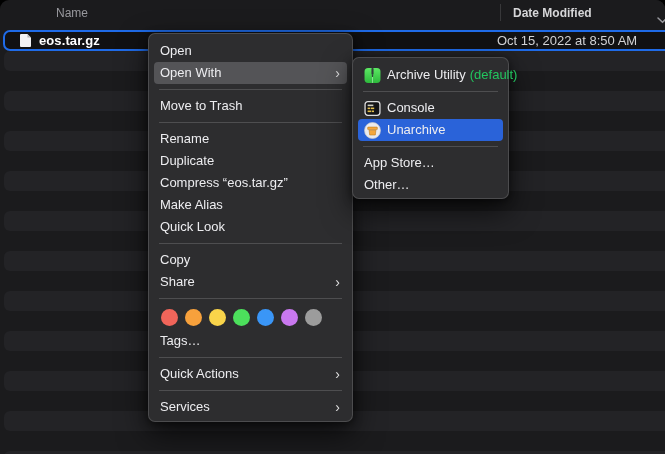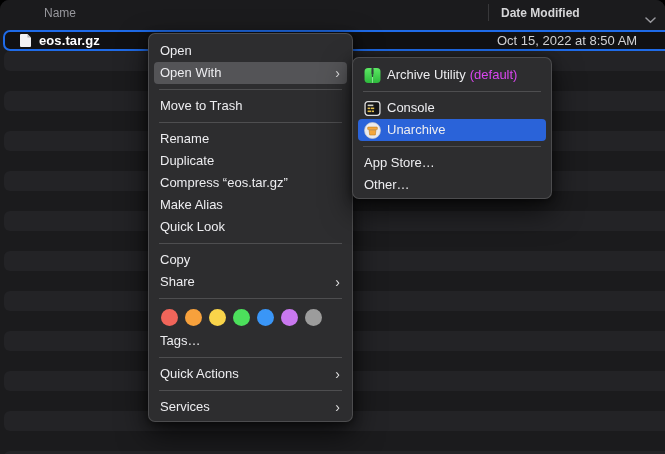--- a/index.html
+++ b/index.html
@@ -8,21 +8,21 @@
   *{margin:0;padding:0;box-sizing:border-box;}
   html{background:#000;}
   body{
     width:665px;height:454px;position:relative;overflow:hidden;
     background:#1b1b1d;
     font-family:"Liberation Sans","DejaVu Sans",sans-serif;
     -webkit-font-smoothing:antialiased;
     border-radius:9px 9px 0 0;
   }
   
-  .hdr{position:absolute;top:0;left:4px;right:0;height:36px;background:#1b1b1d;border-bottom:1px solid #060607;}
+  .hdr{position:absolute;top:0;left:16px;right:0;height:36px;background:#1b1b1d;border-bottom:1px solid #060607;}
   .hdr-name{position:absolute;left:40px;top:6px;font-size:12px;color:#98989d;}
   .hdr-date{position:absolute;left:497px;top:6px;font-size:12px;font-weight:700;color:#d6d6d8;text-align:right;}
   .hdr-div{position:absolute;left:484px;top:4px;width:1px;height:17px;background:#38383a;}
   .hdr-chev{position:absolute;left:641px;top:10px;}
   
   .stripes{position:absolute;top:51px;left:0;right:0;bottom:0;}
   .stripe{height:20px;}
   .stripe.light{background:#232326;border-radius:6px 0 0 6px;margin-left:4px;margin-right:-8px;}
   .selrow{
     position:absolute;top:30px;left:3px;right:-14px;height:21px;
@@ -36,31 +36,31 @@
     background:#b4b4b8;clip-path:polygon(0 0,100% 100%,0 100%);}
   .fname{margin-left:8px;font-size:13px;font-weight:700;color:#ffffff;letter-spacing:.1px;}
   .fdate{position:absolute;left:492px;font-size:13px;color:#d2d2d4;white-space:nowrap;}
   
   .menu{
     position:absolute;background:#2d2d2f;border:1px solid rgba(255,255,255,.15);
     border-radius:7px;box-shadow:0 12px 30px rgba(0,0,0,.65),0 2px 8px rgba(0,0,0,.5);
     padding:6px 0 3px 0;color:#ededf0;font-size:13px;
   }
   .main-menu{left:148px;top:33px;width:205px;z-index:10;}
-  .sub-menu{left:352px;top:57px;width:200px;z-index:20;padding-bottom:2px;}
+  .sub-menu{left:352px;top:57px;width:157px;z-index:20;padding-bottom:2px;}
   .mi{position:relative;height:22px;line-height:22px;margin:0 5px;padding:0 6px;
     border-radius:4px;white-space:nowrap;display:flex;align-items:center;}
   .mi.hl-gray{background:var(--hl-gray);}
   .mi.hl-blue{background:var(--hl-blue);}
   .mi .chev{position:absolute;right:7px;font-size:14px;color:#dededf;line-height:22px;}
   .sep{height:1px;background:rgba(255,255,255,.16);margin:5px 10px;}
   .dots{height:26px;display:flex;align-items:center;padding-left:7px;margin:0 5px;}
   .dot{width:17px;height:17px;border-radius:50%;margin-right:7px;}
   .app-ico{width:17px;height:17px;margin-right:6px;flex:0 0 auto;display:flex;align-items:center;}
-  .dim{color:#d946ef;margin-left:4px;}
+  .dim{color:#22c55e;margin-left:4px;}
 </style>
 </head>
 <body>
 
 <div class="hdr">
   <span class="hdr-name">Name</span>
   <div class="hdr-div"></div>
   <span class="hdr-date">Date Modified</span>
   <span class="hdr-chev">
     <svg width="11" height="7" viewBox="0 0 11 7">

